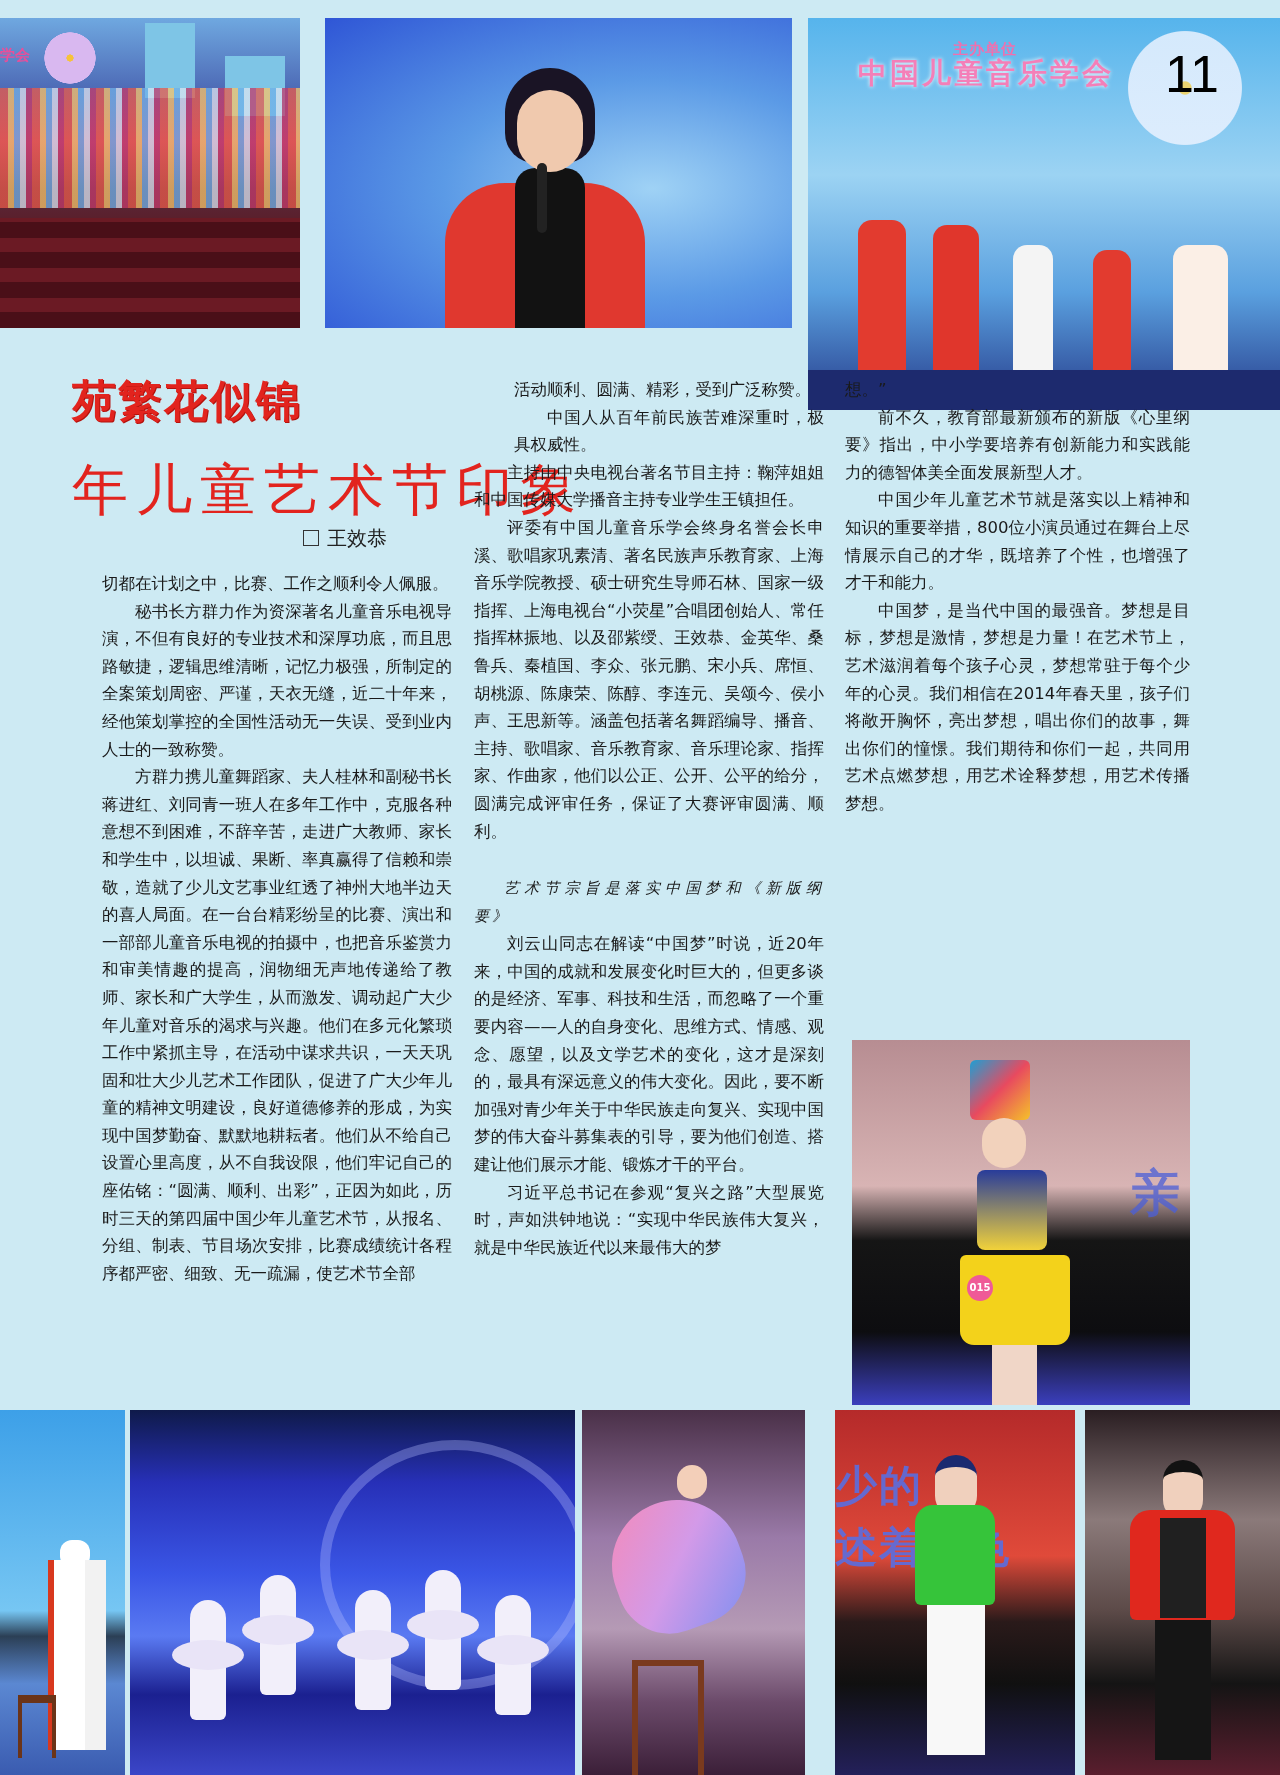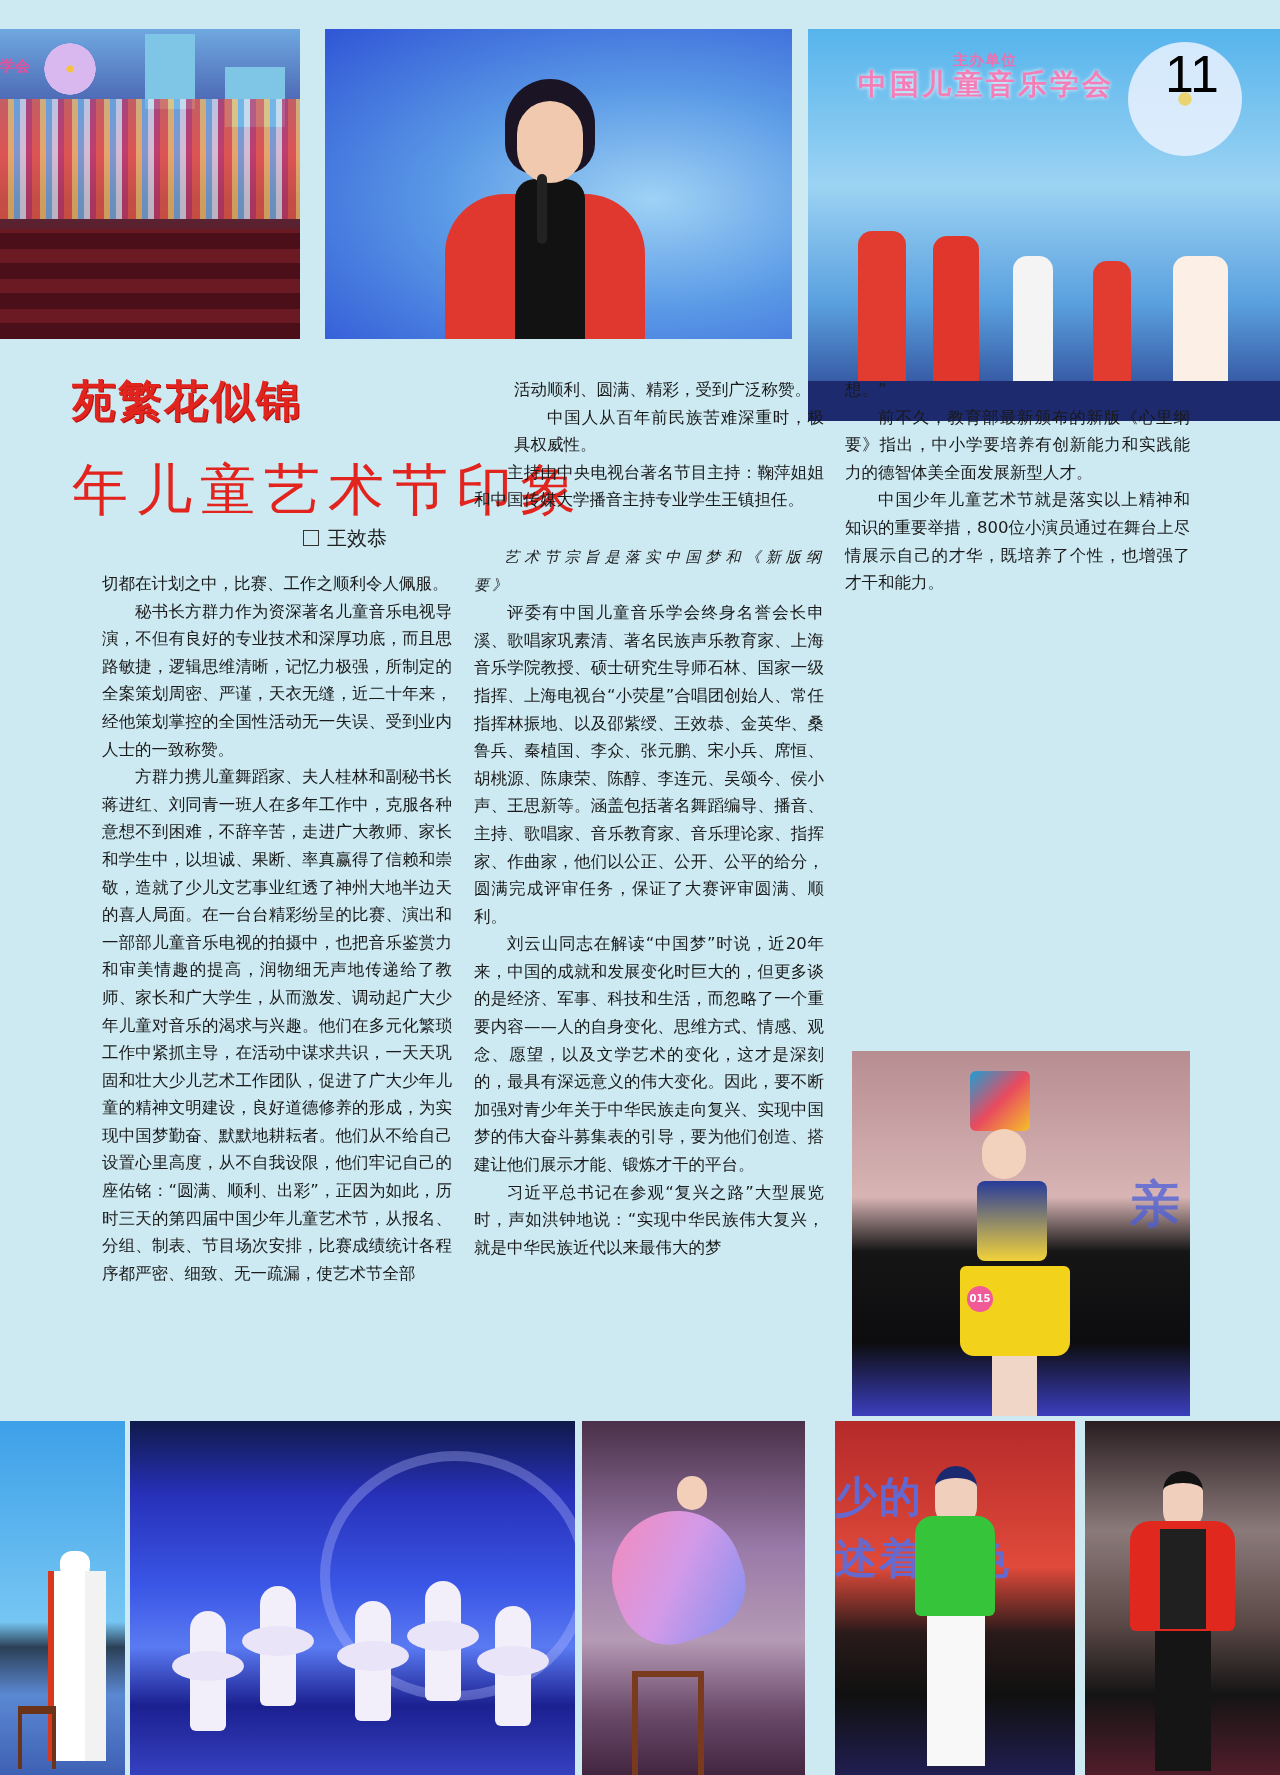--- a/index.html
+++ b/index.html
@@ -2,21 +2,21 @@
 <html><head>
 <meta charset="utf-8">
 <style>
   html, body { margin: 0; padding: 0; }
   body {
     width: 1280px; height: 1775px; position: relative; overflow: hidden;
     background: #cdeaf3;
     font-family: "DejaVu Sans", "Liberation Sans", sans-serif;
     color: #1a1a1a;
   }
-  .photo { position: absolute; overflow: hidden; margin-top: 11px; }
+  .photo { position: absolute; overflow: hidden; }
   .photo .ph-label { position: absolute; }
   
   #p1 { left: 0; top: 18px; width: 300px; height: 310px;
         background: linear-gradient(180deg, #6fa8e0 0%, #4f6db8 22%, #b8477a 40%, #5a2a3e 55%, #5a1a22 70%, #3a0d14 100%); }
   #p1 .crowd { position:absolute; left:0; right:0; top:70px; height:120px;
         background: repeating-linear-gradient(90deg, #e85a4a 0 8px, #f5c36a 8px 14px, #6fb0e8 14px 20px, #d9e3f0 20px 26px, #c23a6a 26px 32px); opacity:.75; }
   #p1 .seats { position:absolute; left:0; right:0; bottom:0; height:110px;
         background: repeating-linear-gradient(0deg, #4a0f18 0 16px, #6b1a24 16px 30px); }
   #p1 .flower { position:absolute; left:40px; top:10px; width:60px; height:60px; border-radius:50%;
         background: radial-gradient(circle, #f6c23a 0 8%, #d9b8f0 9% 60%, transparent 61%); }
@@ -173,30 +173,31 @@
   <p class="indent">秘书长方群力作为资深著名儿童音乐电视导演，不但有良好的专业技术和深厚功底，而且思路敏捷，逻辑思维清晰，记忆力极强，所制定的全案策划周密、严谨，天衣无缝，近二十年来，经他策划掌控的全国性活动无一失误、受到业内人士的一致称赞。</p>
   <p class="indent">方群力携儿童舞蹈家、夫人桂林和副秘书长蒋进红、刘同青一班人在多年工作中，克服各种意想不到困难，不辞辛苦，走进广大教师、家长和学生中，以坦诚、果断、率真赢得了信赖和崇敬，造就了少儿文艺事业红透了神州大地半边天的喜人局面。在一台台精彩纷呈的比赛、演出和一部部儿童音乐电视的拍摄中，也把音乐鉴赏力和审美情趣的提高，润物细无声地传递给了教师、家长和广大学生，从而激发、调动起广大少年儿童对音乐的渴求与兴趣。他们在多元化繁琐工作中紧抓主导，在活动中谋求共识，一天天巩固和壮大少儿艺术工作团队，促进了广大少年儿童的精神文明建设，良好道德修养的形成，为实现中国梦勤奋、默默地耕耘者。他们从不给自己设置心里高度，从不自我设限，他们牢记自己的座佑铭：“圆满、顺利、出彩”，正因为如此，历时三天的第四届中国少年儿童艺术节，从报名、分组、制表、节目场次安排，比赛成绩统计各程序都严密、细致、无一疏漏，使艺术节全部</p>
 </div>
 
 <div id="col2" class="col">
   <div class="firstlines">
     <p>活动顺利、圆满、精彩，受到广泛称赞。</p>
     <p class="indent">中国人从百年前民族苦难深重时，极具权威性。</p>
   </div>
   <p class="indent">主持由中央电视台著名节目主持：鞠萍姐姐和中国传媒大学播音主持专业学生王镇担任。</p>
+  <p class="indent">评委有中国儿童音乐学会终身名誉会长申溪、歌唱家巩素清、著名民族声乐教育家、上海音乐学院教授、硕士研究生导师石林、国家一级指挥、上海电视台“小荧星”合唱团创始人、常任指挥林振地、以及邵紫绶、王效恭、金英华、桑鲁兵、秦植国、李众、张元鹏、宋小兵、席恒、胡桃源、陈康荣、陈醇、李连元、吴颂今、侯小声、王思新等。涵盖包括著名舞蹈编导、播音、主持、歌唱家、音乐教育家、音乐理论家、指挥家、作曲家，他们以公正、公开、公平的给分，圆满完成评审任务，保证了大赛评审圆满、顺利。</p>
   <p class="indent subhead">艺术节宗旨是落实中国梦和《新版纲要》</p>
-  <p class="indent">评委有中国儿童音乐学会终身名誉会长申溪、歌唱家巩素清、著名民族声乐教育家、上海音乐学院教授、硕士研究生导师石林、国家一级指挥、上海电视台“小荧星”合唱团创始人、常任指挥林振地、以及邵紫绶、王效恭、金英华、桑鲁兵、秦植国、李众、张元鹏、宋小兵、席恒、胡桃源、陈康荣、陈醇、李连元、吴颂今、侯小声、王思新等。涵盖包括著名舞蹈编导、播音、主持、歌唱家、音乐教育家、音乐理论家、指挥家、作曲家，他们以公正、公开、公平的给分，圆满完成评审任务，保证了大赛评审圆满、顺利。</p>
   <p class="indent">刘云山同志在解读“中国梦”时说，近20年来，中国的成就和发展变化时巨大的，但更多谈的是经济、军事、科技和生活，而忽略了一个重要内容——人的自身变化、思维方式、情感、观念、愿望，以及文学艺术的变化，这才是深刻的，最具有深远意义的伟大变化。因此，要不断加强对青少年关于中华民族走向复兴、实现中国梦的伟大奋斗募集表的引导，要为他们创造、搭建让他们展示才能、锻炼才干的平台。</p>
   <p class="indent">习近平总书记在参观“复兴之路”大型展览时，声如洪钟地说：“实现中华民族伟大复兴，就是中华民族近代以来最伟大的梦</p>
 </div>
 
 <div id="col3" class="col">
   <p>想。”</p>
   <p class="indent">前不久，教育部最新颁布的新版《心里纲要》指出，中小学要培养有创新能力和实践能力的德智体美全面发展新型人才。</p>
   <p class="indent">中国少年儿童艺术节就是落实以上精神和知识的重要举措，800位小演员通过在舞台上尽情展示自己的才华，既培养了个性，也增强了才干和能力。</p>
+  <p class="indent">中国梦，是当代中国的最强音。梦想是目标，梦想是激情，梦想是力量！在艺术节上，艺术滋润着每个孩子心灵，梦想常驻于每个少年的心灵。我们相信在2014年春天里，孩子们将敞开胸怀，亮出梦想，唱出你们的故事，舞出你们的憧憬。我们期待和你们一起，共同用艺术点燃梦想，用艺术诠释梦想，用艺术传播梦想。</p>
 </div>
 
 <div id="p4" class="photo">
   <span class="bgtext">亲</span>
   <div class="girl-hat"></div>
   <div class="girl-face"></div>
   <div class="girl-top"></div>
   <div class="girl-skirt"></div>
   <div class="girl-legs"></div>
   <span class="badge">015</span>

